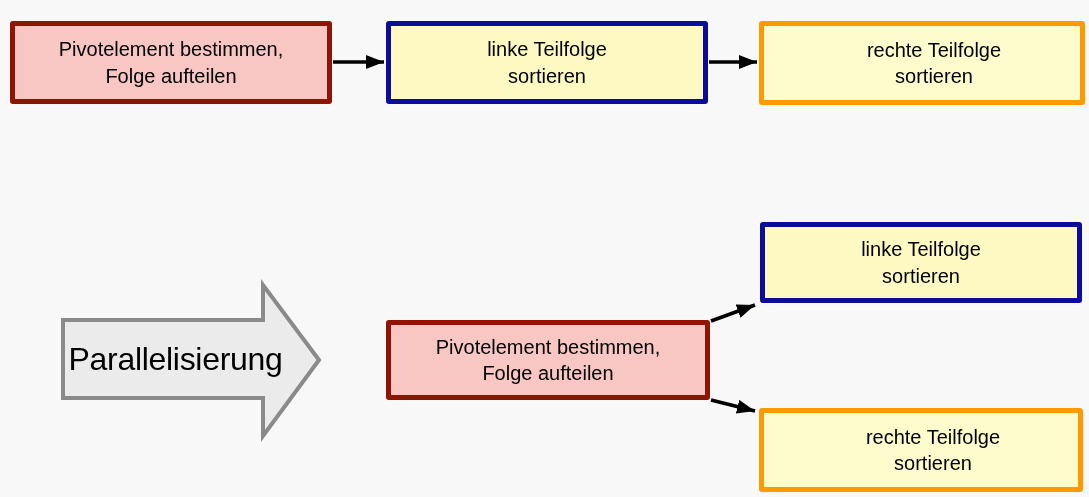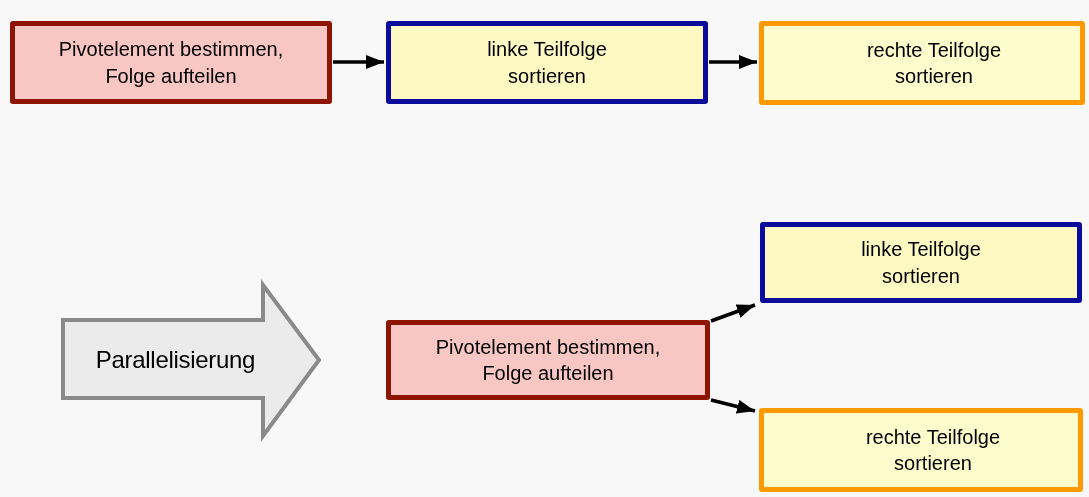--- a/index.html
+++ b/index.html
@@ -62,21 +62,21 @@
 
   #transform-label {
     position: absolute;
     left: 63px;
     top: 321px;
     width: 225px;
     height: 77px;
     display: flex;
     align-items: center;
     justify-content: center;
-    font-size: 24px;
+    font-size: 32px;
     letter-spacing: -0.3px;
     color: #000000;
   }
 </style>
 </head>
 <body>
 
 <div id="canvas">
 
   <svg id="arrow-layer" width="1089" height="497" viewBox="0 0 1089 497">

